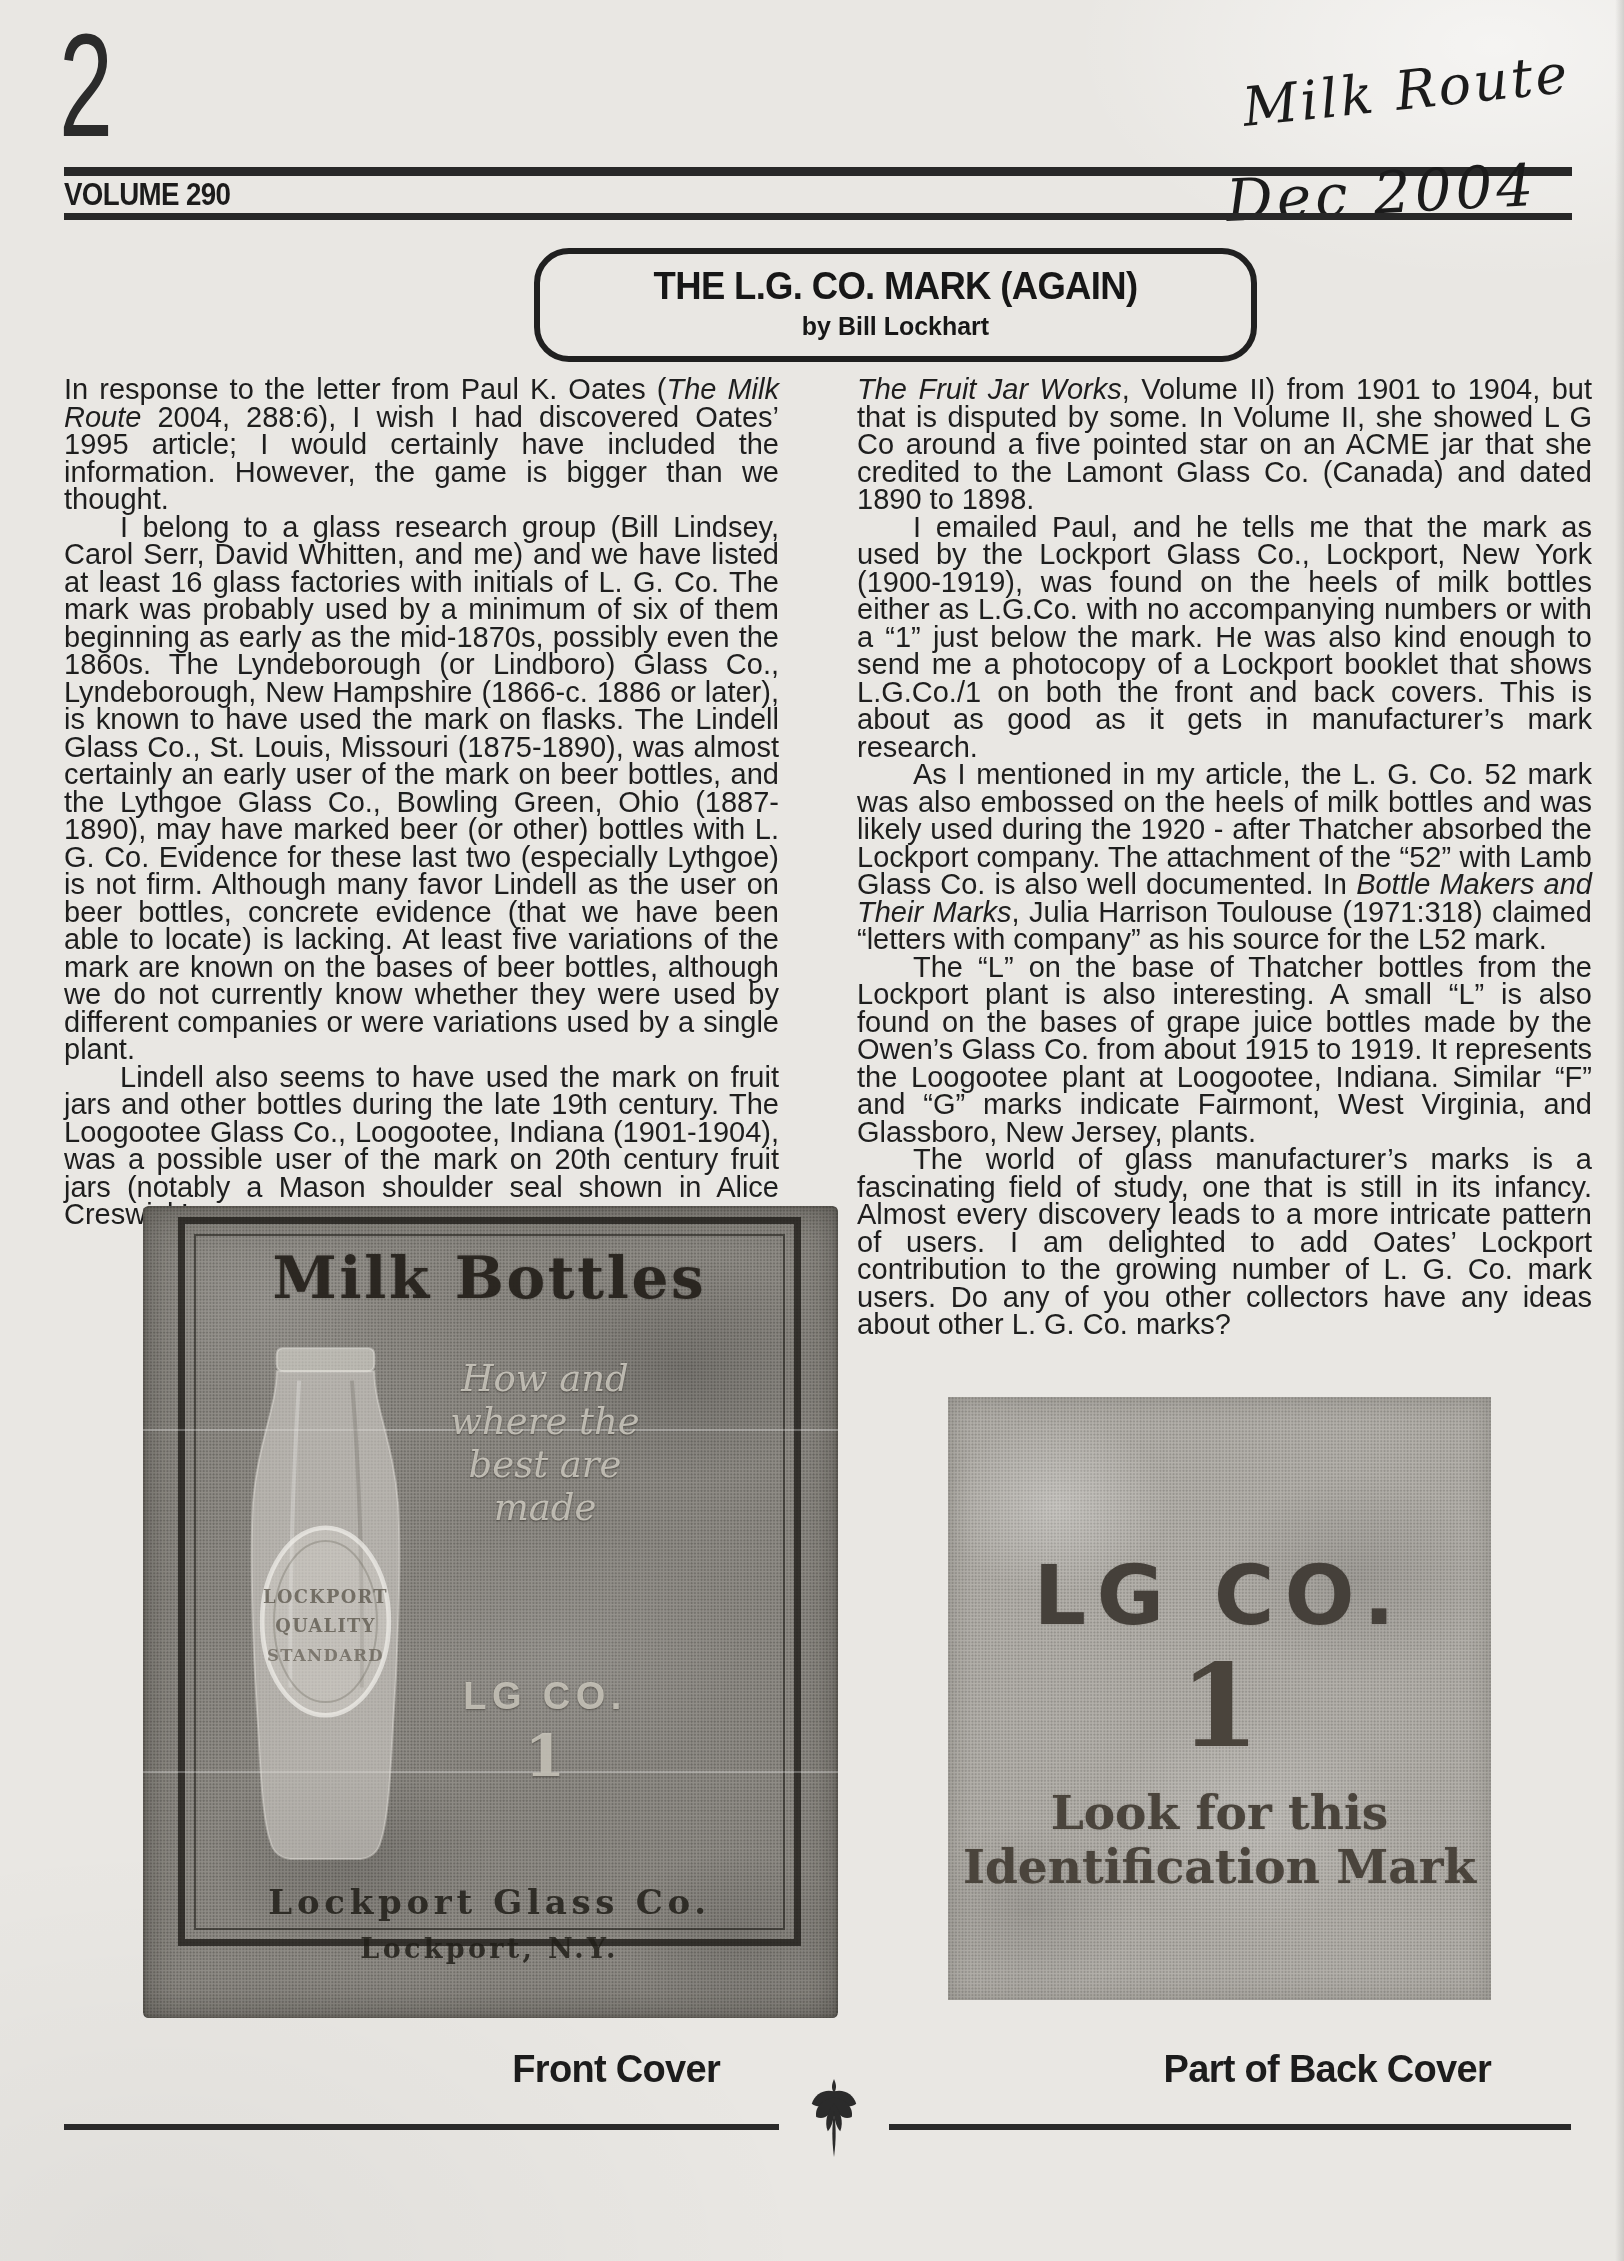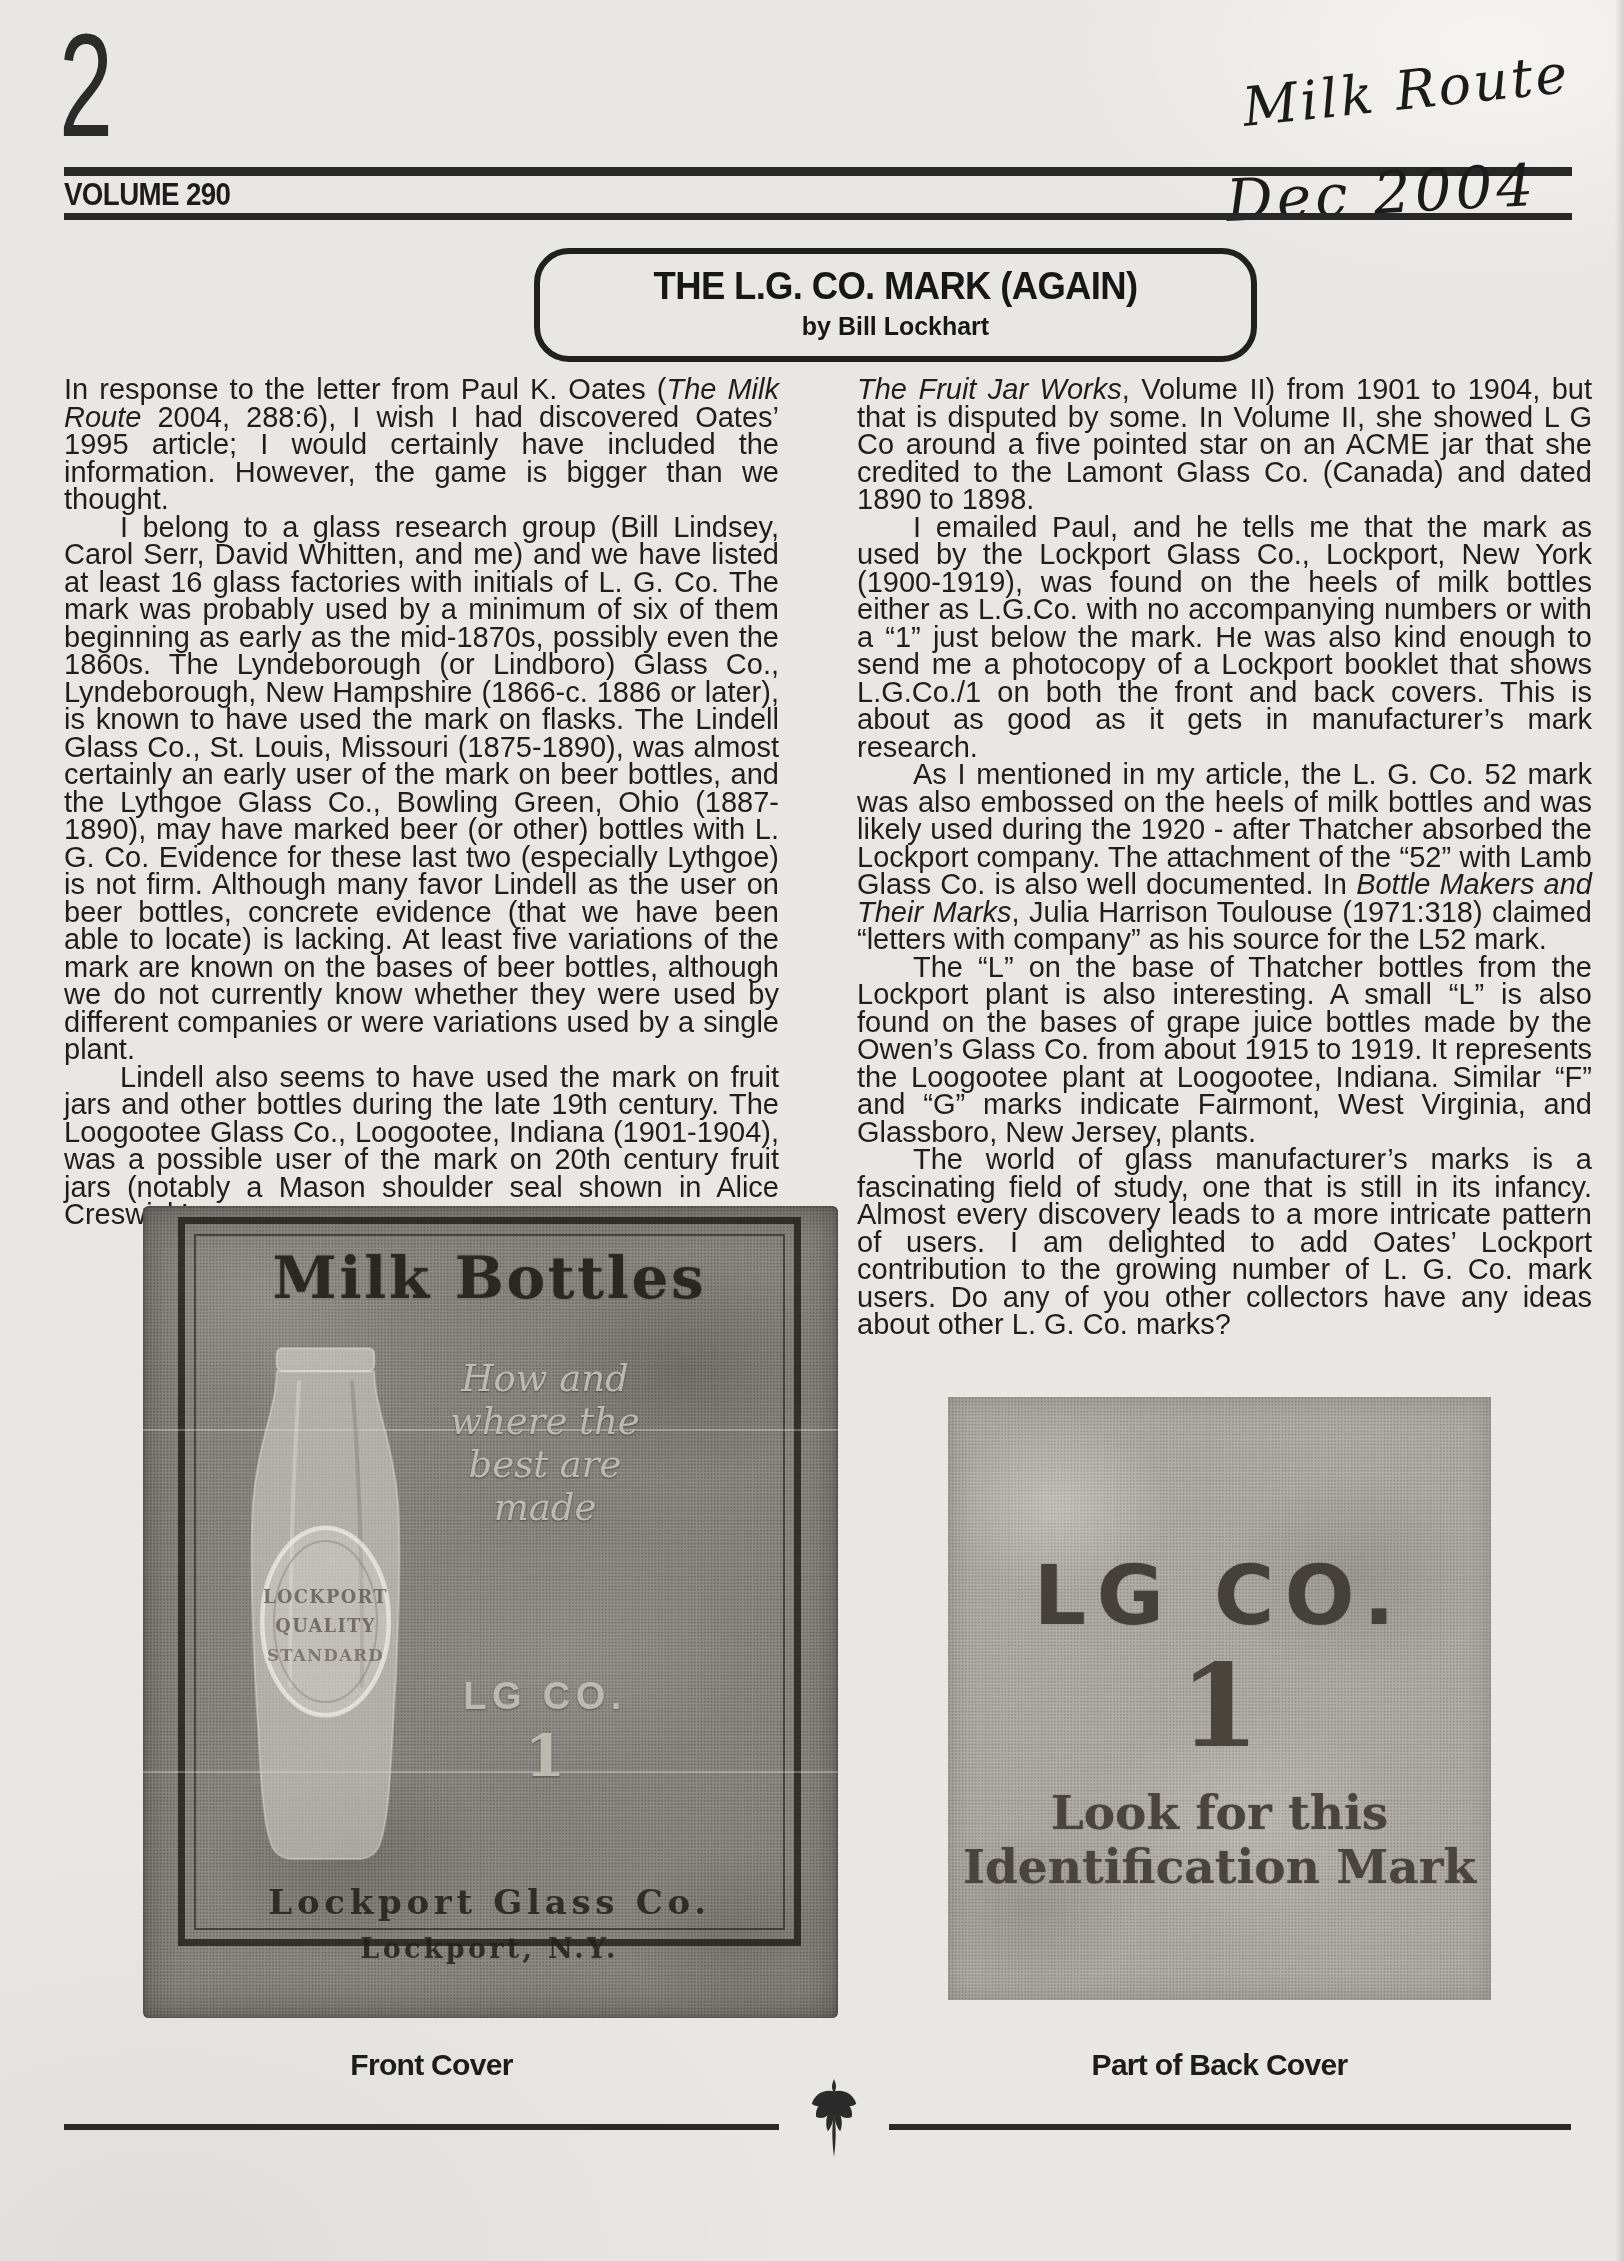--- a/index.html
+++ b/index.html
@@ -96,22 +96,22 @@
   }
   .bc-mark{margin-top:151px;font-size:82px;font-weight:700;letter-spacing:10.7px;
     font-family:"DejaVu Sans",sans-serif;color:#45403a;text-shadow:0 0 1.3px rgba(60,55,48,.4);}
   .bc-one{margin-top:5.4px;font-size:115px;line-height:1;font-weight:700;
     font-family:"DejaVu Serif",serif;color:#4a443c;}
   .bc-tagline{font-family:"DejaVu Serif",serif;font-weight:700;font-size:47px;line-height:54px;
     color:#4a443c;text-shadow:0 0 1.3px rgba(60,55,48,.35);}
   .bc-tagline-first{margin-top:23px;}
 
   
-  .caption{position:absolute;top:2048px;font-size:30px;font-weight:700;letter-spacing:-0.7px;
-    text-align:center;color:#1c1c1c;}
+  .caption{position:absolute;top:2048px;font-size:38px;font-weight:700;letter-spacing:-0.7px;
+    text-align:right;color:#1c1c1c;}
   .caption-front{left:143px;width:577px;}
   .caption-back{left:948px;width:543px;}
   .bottom-rule{position:absolute;top:2124px;height:6px;background:#2a2a2a;}
   .bottom-rule-left{left:64px;width:715px;}
   .bottom-rule-right{left:889px;width:682px;}
   .ornament{position:absolute;left:806px;top:2078px;width:56px;height:80px;fill:#2b2b2b;}
 </style>
 </head>
 <body>
 

